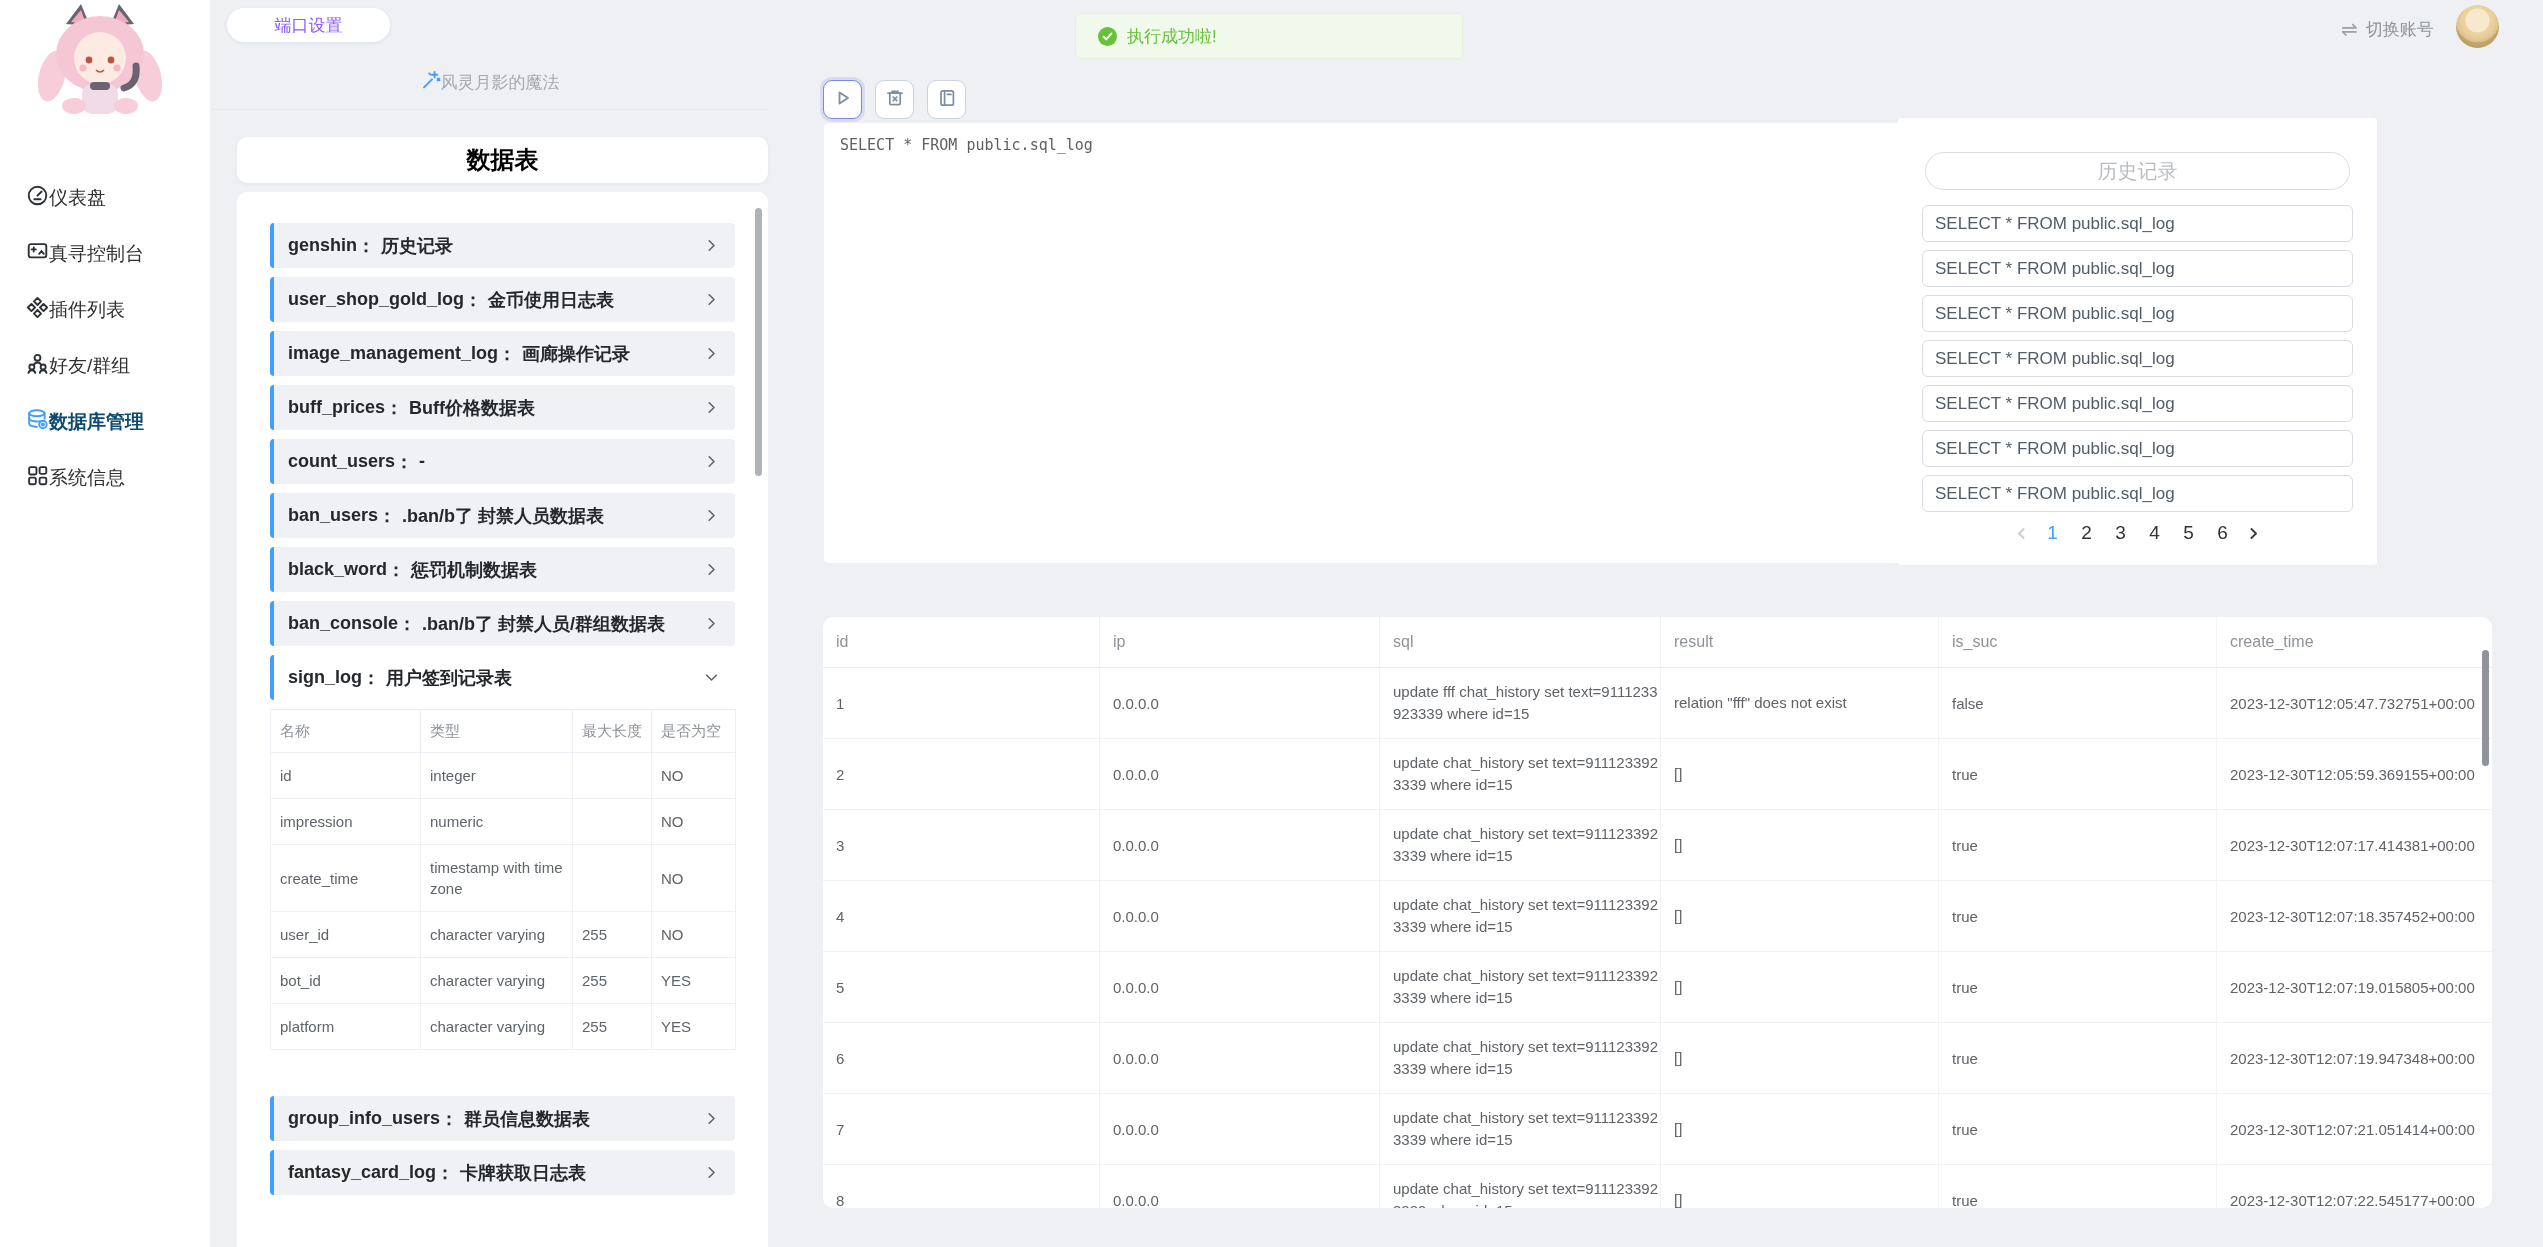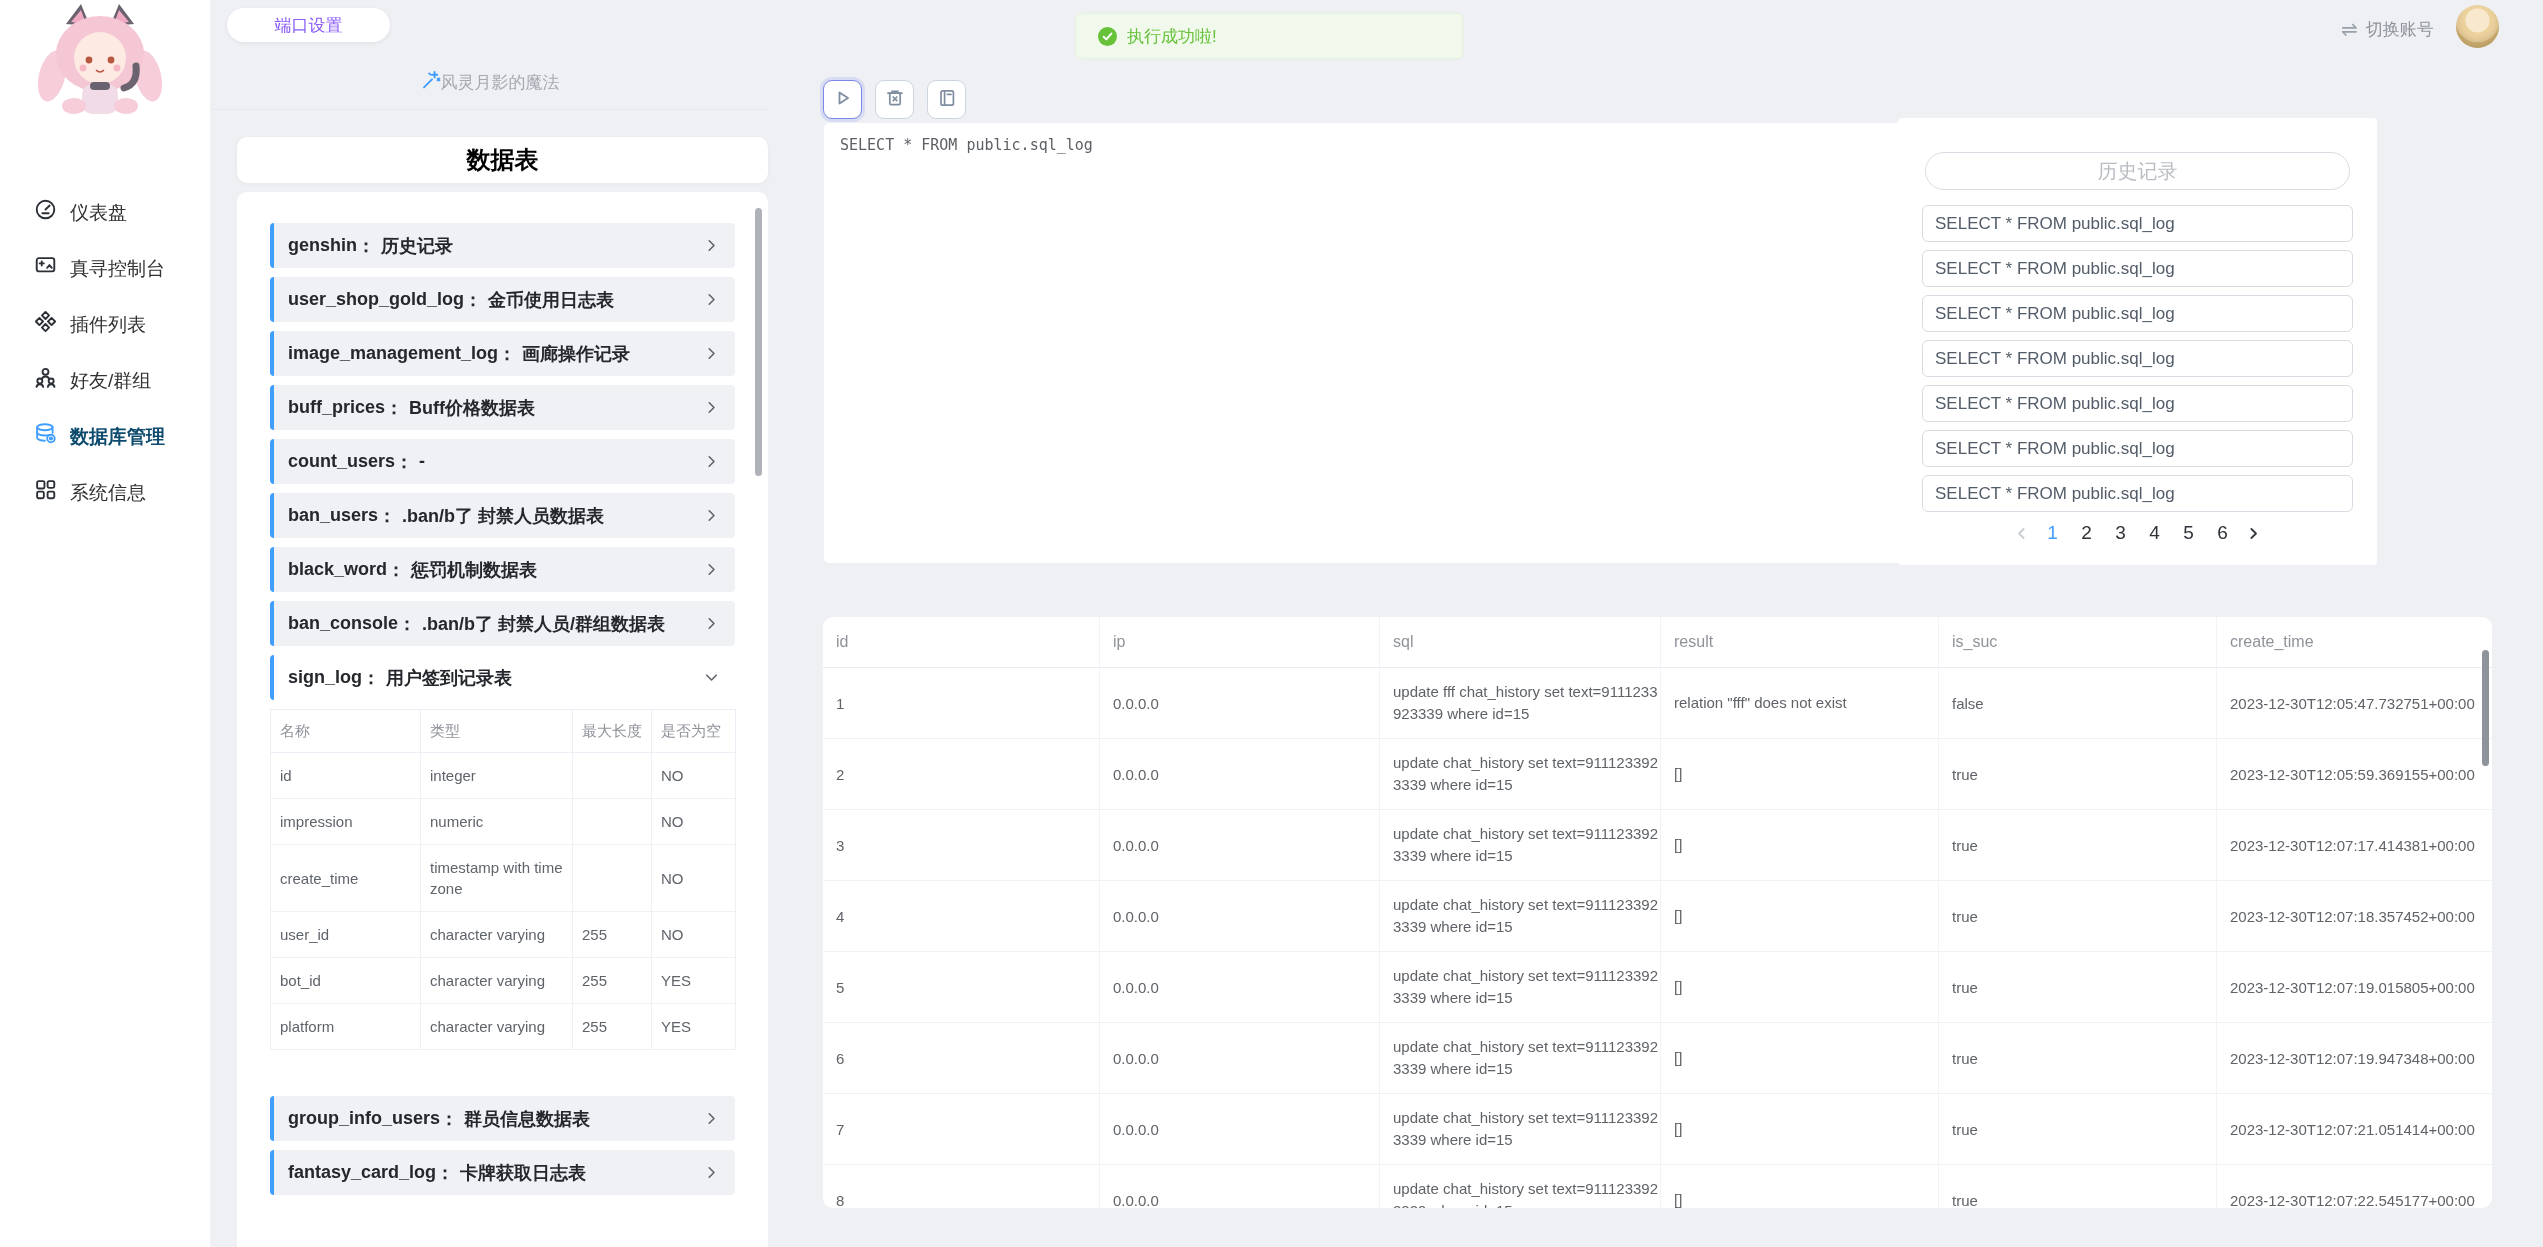--- a/index.html
+++ b/index.html
@@ -6,21 +6,21 @@
   body{
     width:2543px;height:1247px;position:relative;overflow:hidden;
     background:#eef0f4;
     font-family:"Liberation Sans","DejaVu Sans",sans-serif;
     -webkit-font-smoothing:antialiased;
   }
   
   .sidebar{position:absolute;left:0;top:0;width:210px;height:1247px;background:#fff;}
   .logo{position:absolute;left:26px;top:2px;width:148px;height:122px;}
   .menu{position:absolute;top:170px;left:0;width:210px;}
-  .menu-item{height:56px;display:flex;align-items:flex-end;padding-left:34px;gap:13px;
+  .menu-item{height:56px;display:flex;align-items:center;padding-left:26px;
     font-size:19px;color:#303133;cursor:pointer;font-weight:500;}
   .menu-item.active{color:#0c4a6e;font-weight:700;}
   .menu-item svg{flex:0 0 auto;}
   
   .port-btn{position:absolute;left:227px;top:8px;width:163px;height:34px;background:#fff;
     border-radius:17px;display:flex;align-items:center;justify-content:center;
     color:#8b5cf6;font-size:17px;box-shadow:0 1px 4px rgba(40,50,70,.08);cursor:pointer;}
   .magic{position:absolute;left:210px;top:70px;width:560px;display:flex;align-items:center;
     justify-content:center;gap:0;color:#a6a9b0;font-size:17px;}
   .top-divider{position:absolute;left:212px;top:109px;width:556px;height:1px;background:#e5e8ee;}

